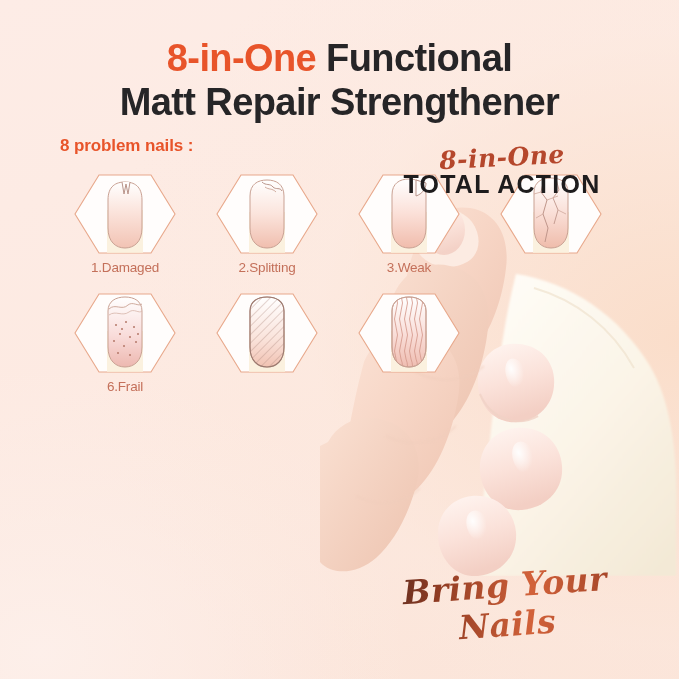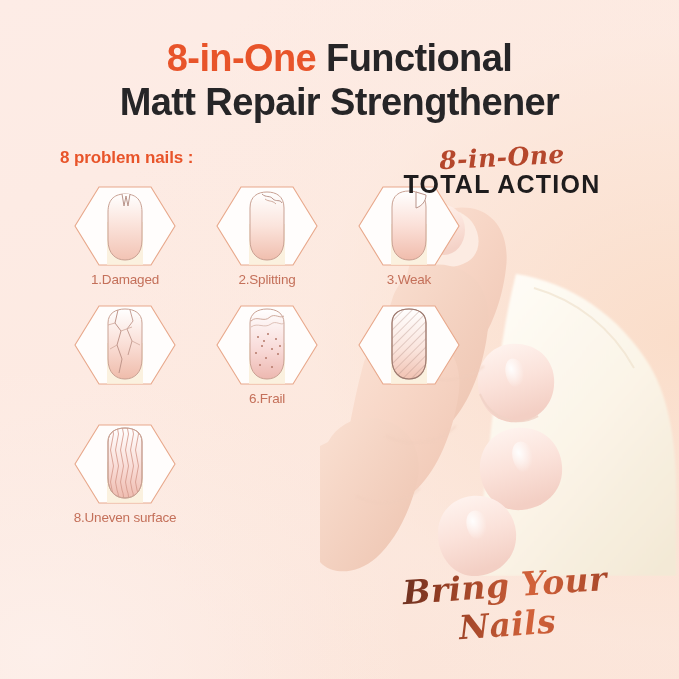--- a/index.html
+++ b/index.html
@@ -28,28 +28,28 @@
     font-weight:700;
     font-size:38px;
     letter-spacing:-.6px;
     color:#262527;
     padding:0 38px;
   }
   .headline .accent { color:#E8542A; }
   .headline .l2 { display:block; }
 
   
-  .left-col { position:absolute; left:60px; top:148px; width:280px; }
+  .left-col { position:absolute; left:60px; top:136px; width:280px; }
   .sec-title {
     font-size:17px; font-weight:700; color:#E8542A;
     letter-spacing:-.1px; margin-bottom:14px;
   }
   .grid {
     display:grid;
-    grid-template-columns:1fr 1fr 1fr;
+    grid-template-columns:1fr 1fr 1fr 1fr;
     column-gap:12px;
     row-gap:4px;
   }
   .cell { width:130px; text-align:center; }
   .hexwrap { width:130px; height:88px; position:relative; margin:0 auto; }
   .hexwrap svg { display:block; width:130px; height:88px; }
   .cell-label {
     font-size:13.5px; color:#C4705A; letter-spacing:-.2px;
     margin-top:2px; margin-bottom:10px; white-space:nowrap;
   }
@@ -332,21 +332,20 @@
               <path d="M52 6 q3 8 0 16 q-3 8 0 16 q3 8 0 16 q-3 8 0 16 q3 8 0 12"></path>
               <path d="M57 6 q3 8 0 16 q-3 8 0 16 q3 8 0 16 q-3 8 0 16 q3 8 0 12"></path>
               <path d="M62 6 q3 8 0 16 q-3 8 0 16 q3 8 0 16 q-3 8 0 16 q3 8 0 12"></path>
               <path d="M67 6 q3 8 0 16 q-3 8 0 16 q3 8 0 16 q-3 8 0 16 q3 8 0 12"></path>
               <path d="M72 6 q3 8 0 16 q-3 8 0 16 q3 8 0 16 q-3 8 0 16 q3 8 0 12"></path>
               <path d="M77 6 q3 8 0 16 q-3 8 0 16 q3 8 0 16 q-3 8 0 16 q3 8 0 12"></path>
             </g>
             <path d="M48 22 C48 12 56 8 65 8 C74 8 82 12 82 22 L82 58 C82 72 74 78 65 78 C56 78 48 72 48 58 Z" fill="none" stroke="#C9A193" stroke-width="1"></path>
           </svg>
         </div>
-        <div class="cell-label">8.Uneven surface</div>
       </div>
 
     </div>
   </div>
 
   <div class="ta-block">
     <span class="script-sm">8-in-One</span>
     <div class="total-action">TOTAL ACTION</div>
   </div>
 

